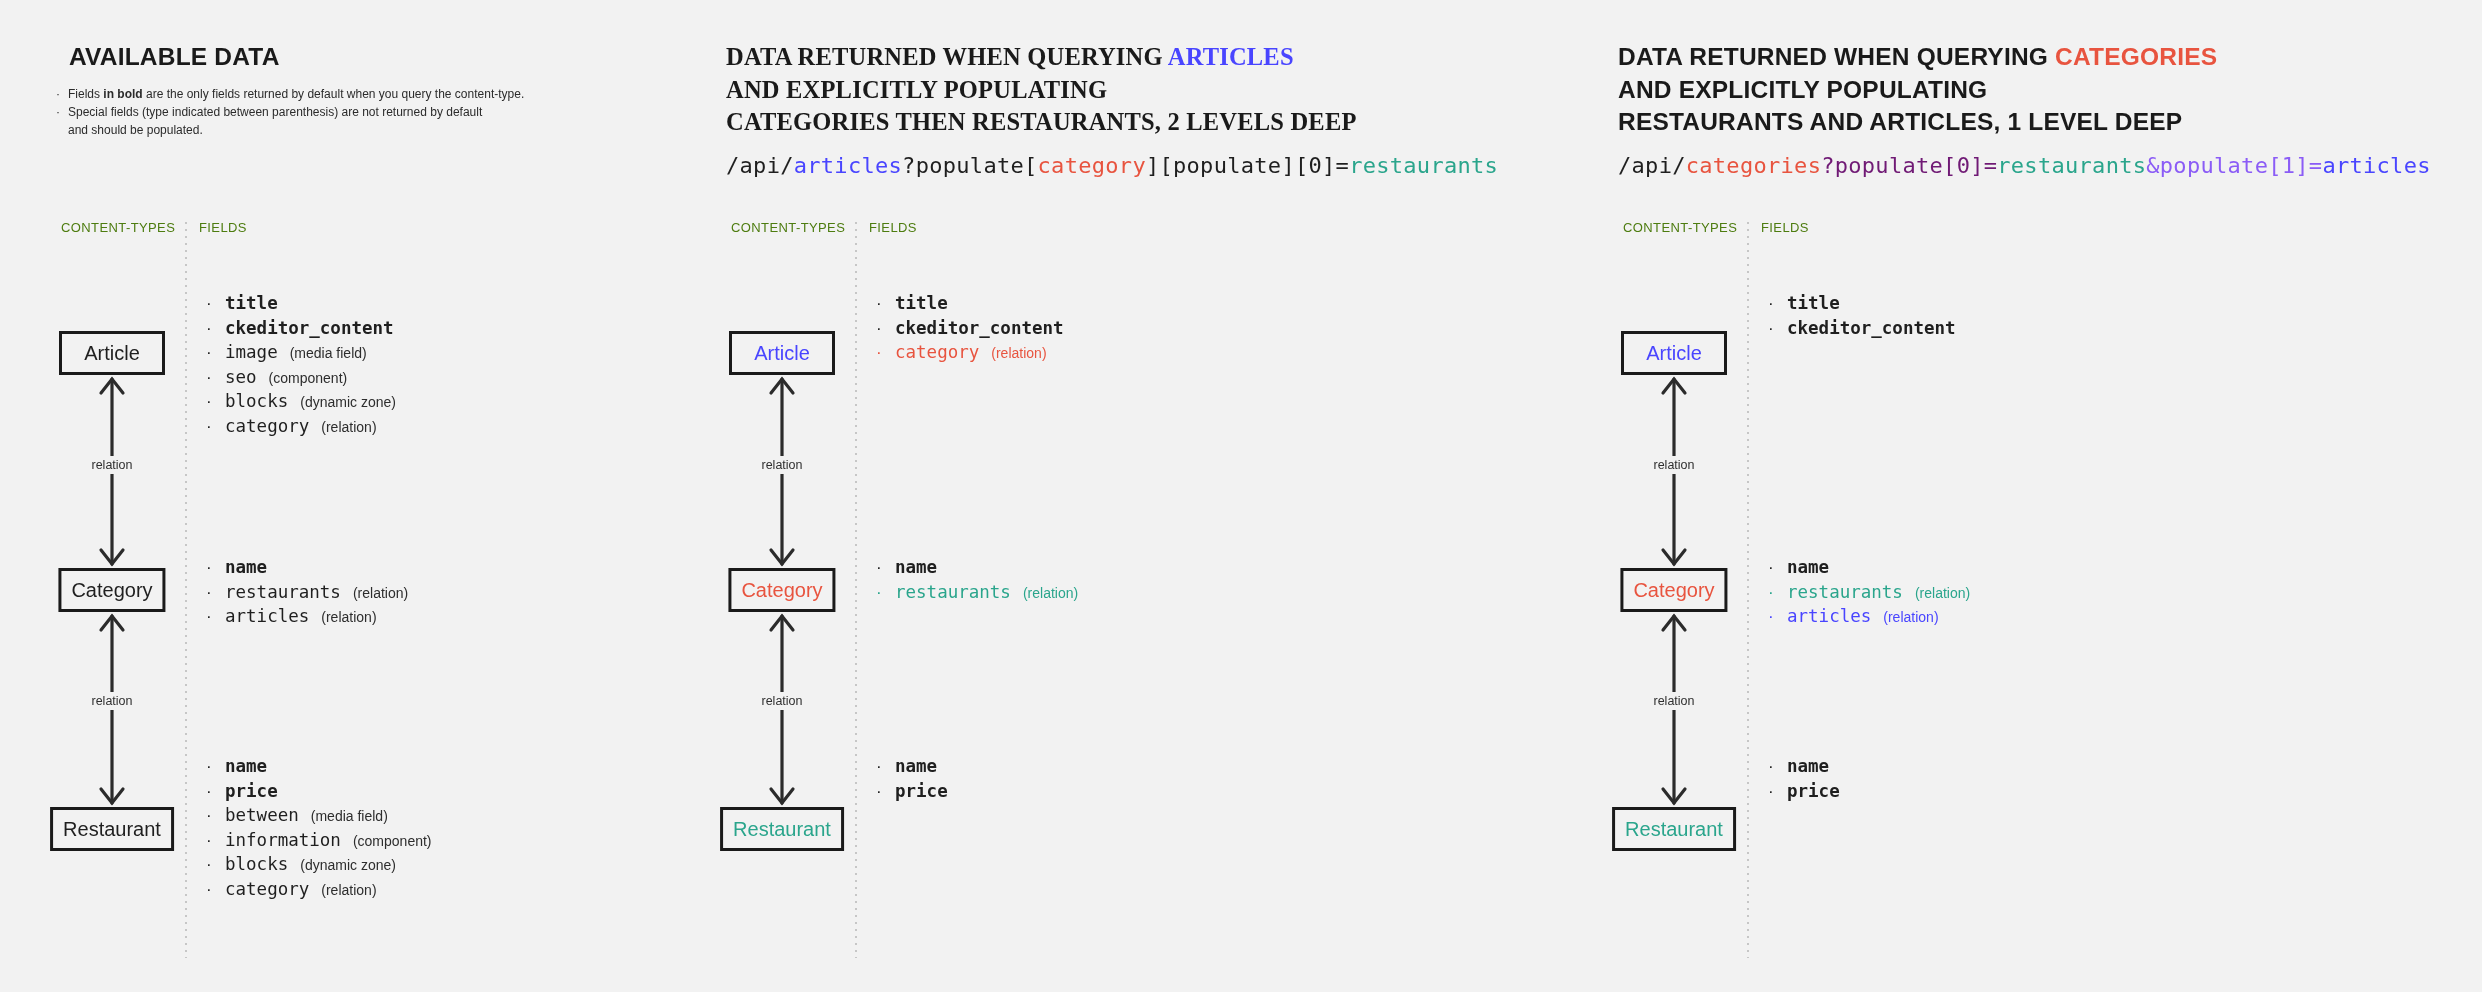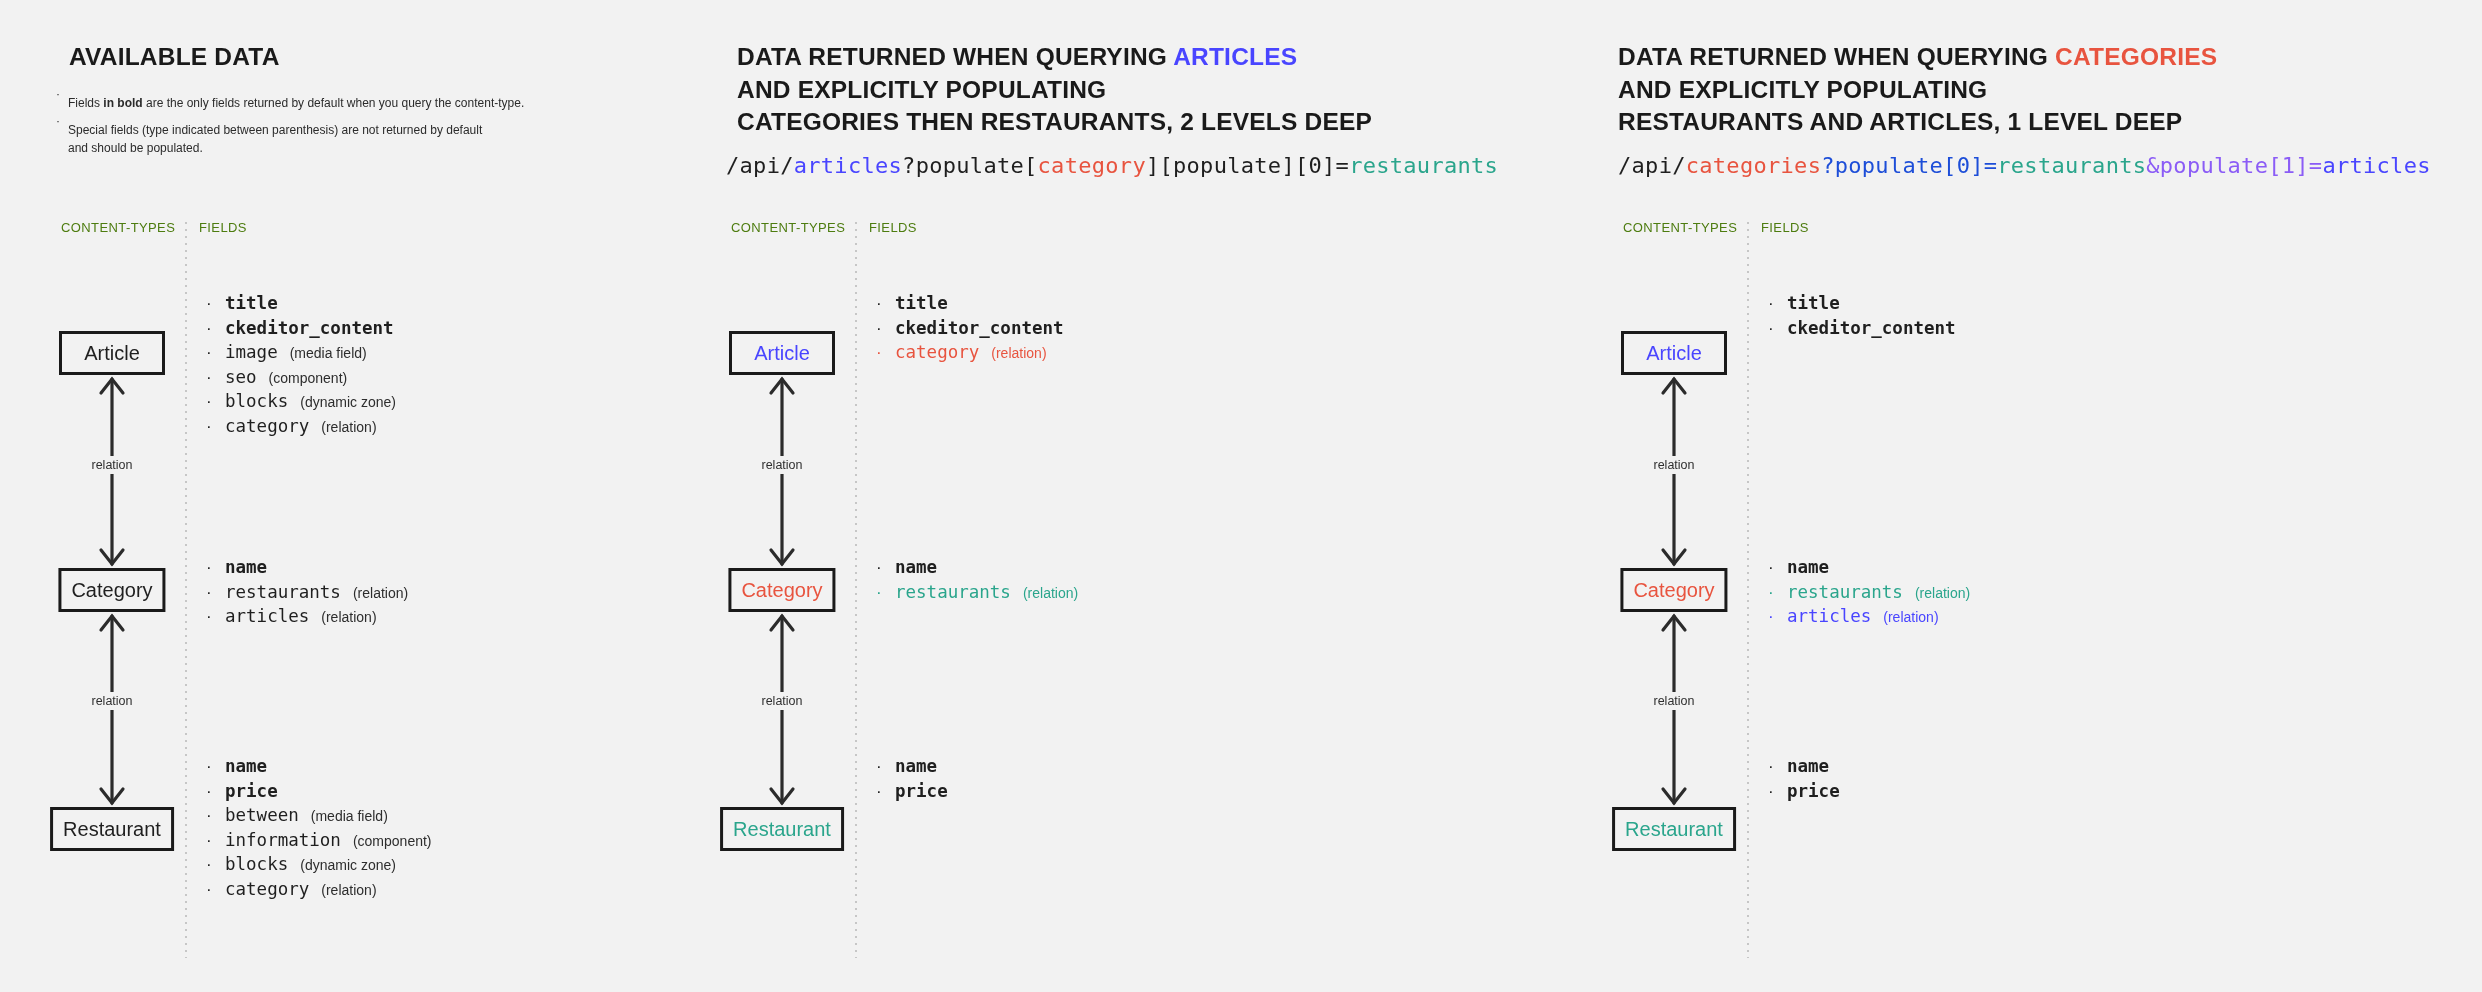--- a/index.html
+++ b/index.html
@@ -8,21 +8,21 @@
     font-family:"Liberation Sans","DejaVu Sans",sans-serif;color:#1f1f1f;
   }
   .panel{position:absolute;top:0;height:732px;width:840px;}
   .panel-title{
     position:absolute;top:41px;font-weight:bold;font-size:24.5px;line-height:32.5px;
     color:#1a1a1a;white-space:nowrap;letter-spacing:0.2px;
   }
   .panel-notes{position:absolute;top:85px;font-size:12px;line-height:18px;color:#2b2b2b;}
   .note-row{display:flex;}
   .note-bullet{width:12px;flex:0 0 12px;text-align:left;}
-  .note-lines{white-space:nowrap;margin-top:9px;}
+  .note-lines{white-space:nowrap;}
   .panel-code{
     position:absolute;top:152px;font-family:"DejaVu Sans Mono","Liberation Mono",monospace;
     font-size:22px;line-height:28px;letter-spacing:0.3px;white-space:nowrap;
   }
   .col-label{
     position:absolute;top:220px;font-size:13px;letter-spacing:0.4px;color:#4d7c0f;white-space:nowrap;
   }
   .dotted-sep{
     position:absolute;width:2px;top:222px;height:736px;
     background:repeating-linear-gradient(to bottom,#c6c6c6 0 2px,transparent 2px 7px);
@@ -168,21 +168,21 @@
             <path d="M20 2 L20 189" fill="none" stroke="#2b2b2b" stroke-width="3.2" stroke-linecap="round" stroke-linejoin="miter"></path>
             <path d="M9 16 L20 2 L31 16" fill="none" stroke="#2b2b2b" stroke-width="3.2" stroke-linecap="round" stroke-linejoin="miter"></path>
             <path d="M9 175 L20 189 L31 175" fill="none" stroke="#2b2b2b" stroke-width="3.2" stroke-linecap="round" stroke-linejoin="miter"></path>
           </svg>
           <div class="rel-label" style="left: 56px; top: 692px;">relation</div>
         </div>
     </div>
   </section>
 
   <section class="panel" style="left:726px;">
-    <div class="panel-title" style="left: 11px;">
+    <div class="panel-title" style="left: 0px; font-family: Liberation Serif, serif;">
         <div class="title-line"><span>DATA RETURNED WHEN QUERYING </span><span style="color: rgb(73, 69, 255);">ARTICLES</span></div>
         <div class="title-line"><span>AND EXPLICITLY POPULATING</span></div>
         <div class="title-line"><span>CATEGORIES THEN RESTAURANTS, 2 LEVELS DEEP</span></div>
       </div>
     <div class="panel-code"><span style="color: rgb(31, 31, 31);">/api/</span><span style="color: rgb(73, 69, 255);">articles</span><span style="color: rgb(31, 31, 31);">?populate[</span><span style="color: rgb(232, 84, 63);">category</span><span style="color: rgb(31, 31, 31);">][populate][0]=</span><span style="color: rgb(42, 165, 140);">restaurants</span></div>
     <div class="diagram">
       <div class="col-label" style="left:5px">CONTENT-TYPES</div>
       <div class="col-label" style="left:143px">FIELDS</div>
       <div class="dotted-sep" style="left:129px"></div>
       <div class="nodes">
@@ -246,21 +246,21 @@
         </div>
     </div>
   </section>
 
   <section class="panel" style="left:1618px;">
     <div class="panel-title" style="left: 0px;">
         <div class="title-line"><span>DATA RETURNED WHEN QUERYING </span><span style="color: rgb(232, 84, 63);">CATEGORIES</span></div>
         <div class="title-line"><span>AND EXPLICITLY POPULATING</span></div>
         <div class="title-line"><span>RESTAURANTS AND ARTICLES, 1 LEVEL DEEP</span></div>
       </div>
-    <div class="panel-code"><span style="color: rgb(31, 31, 31);">/api/</span><span style="color: rgb(232, 84, 63);">categories</span><span style="color: #1d4ed8;">?populate[0]=</span><span style="color: rgb(42, 165, 140);">restaurants</span><span style="color: #8b5cf6;">&amp;populate[1]=</span><span style="color: rgb(73, 69, 255);">articles</span></div>
+    <div class="panel-code"><span style="color: rgb(31, 31, 31);">/api/</span><span style="color: rgb(232, 84, 63);">categories</span><span style="color: #701a75;">?populate[0]=</span><span style="color: rgb(42, 165, 140);">restaurants</span><span style="color: #8b5cf6;">&amp;populate[1]=</span><span style="color: rgb(73, 69, 255);">articles</span></div>
     <div class="diagram">
       <div class="col-label" style="left:5px">CONTENT-TYPES</div>
       <div class="col-label" style="left:143px">FIELDS</div>
       <div class="dotted-sep" style="left:129px"></div>
       <div class="nodes">
           <div class="ct-box" style="left: 56px; top: 331px;">
             <span style="color: rgb(73, 69, 255);">Article</span>
           </div>
           <div class="field-list" style="left: 150px; top: 291px;">
             <div class="field-row">

